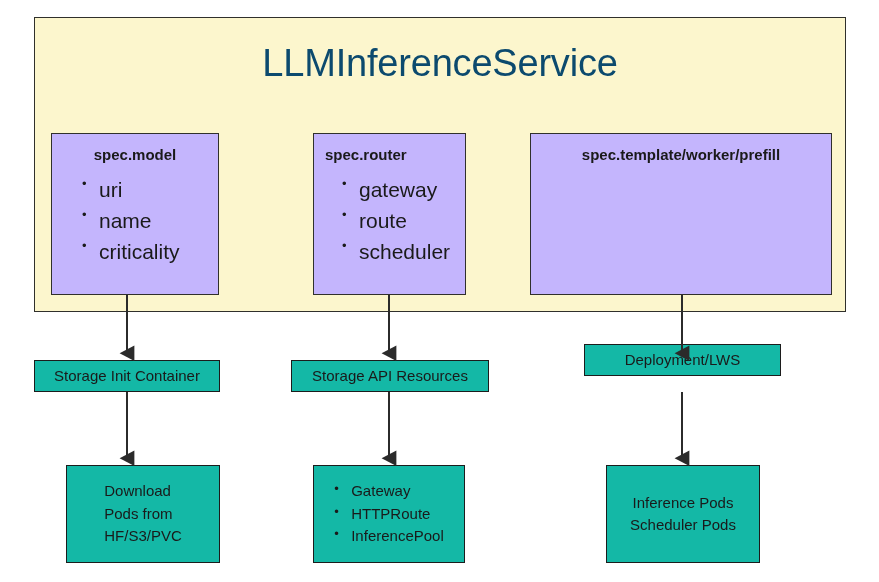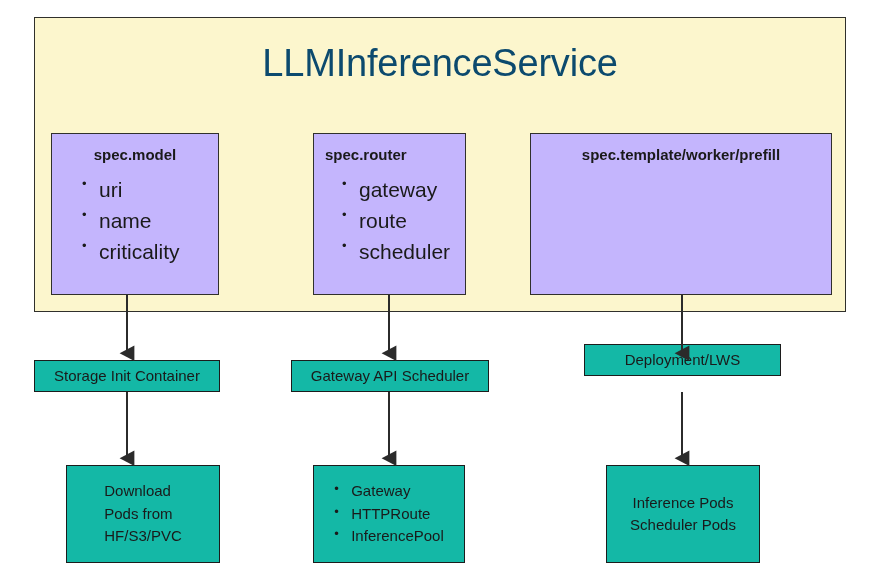--- a/index.html
+++ b/index.html
@@ -186,21 +186,21 @@
 
   <div class="spec-box box-tmpl">
     <div class="spec-title">spec.template/worker/prefill</div>
   </div>
 
   <div class="plain-box mid-storage">
     <div class="plain-label">Storage Init Container</div>
   </div>
 
   <div class="plain-box mid-gateway">
-    <div class="plain-label">Gateway API Scheduler</div>
+    <div class="plain-label">Storage API Resources</div>
   </div>
 
   <div class="plain-box mid-deploy">
     <div class="plain-label">Deployment/LWS</div>
   </div>
 
   <div class="plain-box bot-download">
     <div class="plain-label">
       <div>Download</div>
       <div>Pods from</div>

